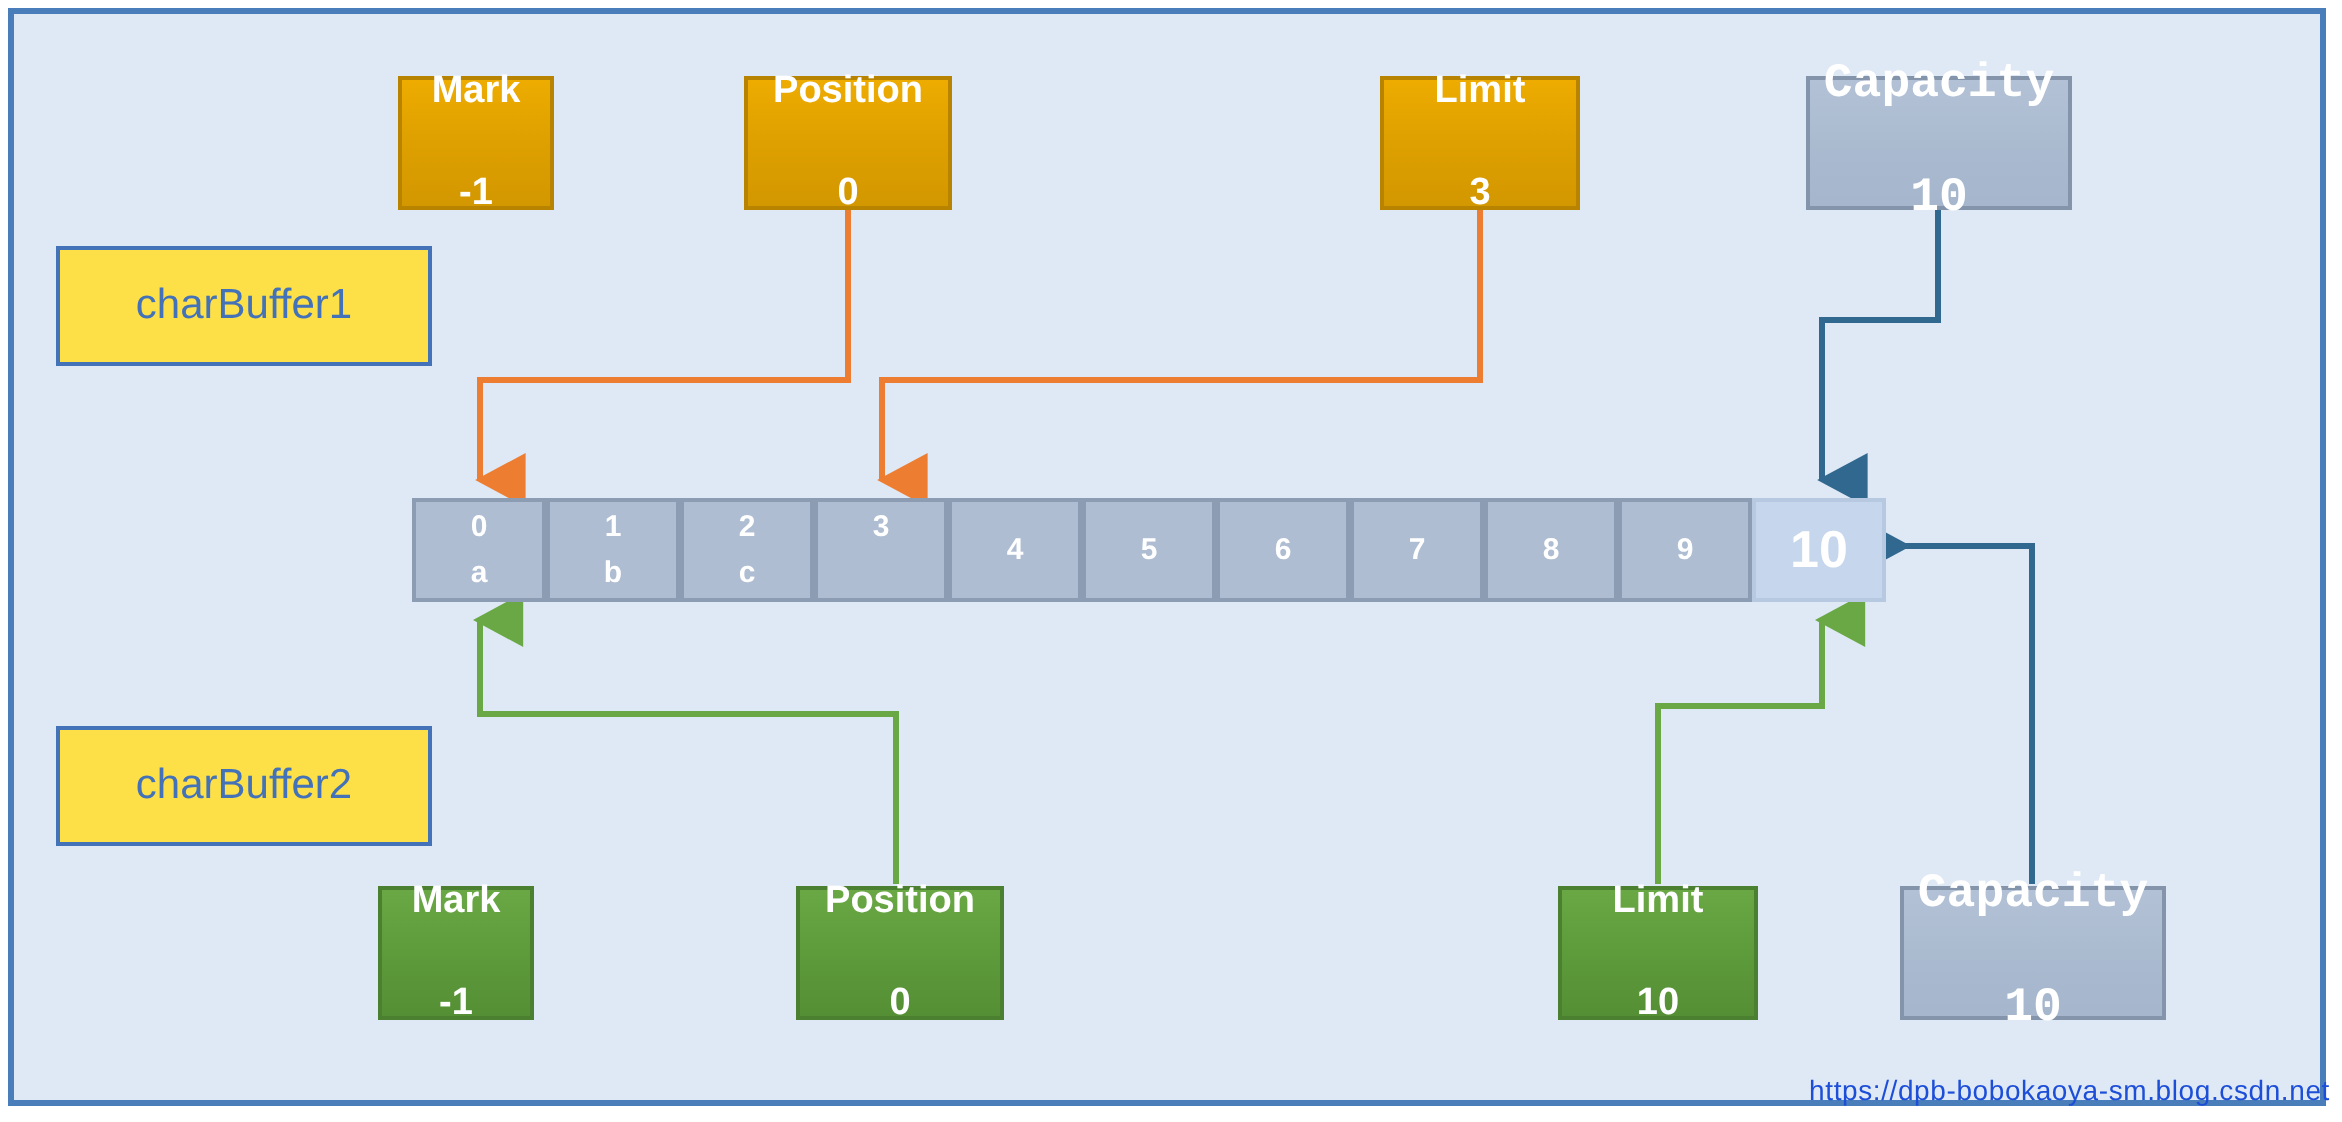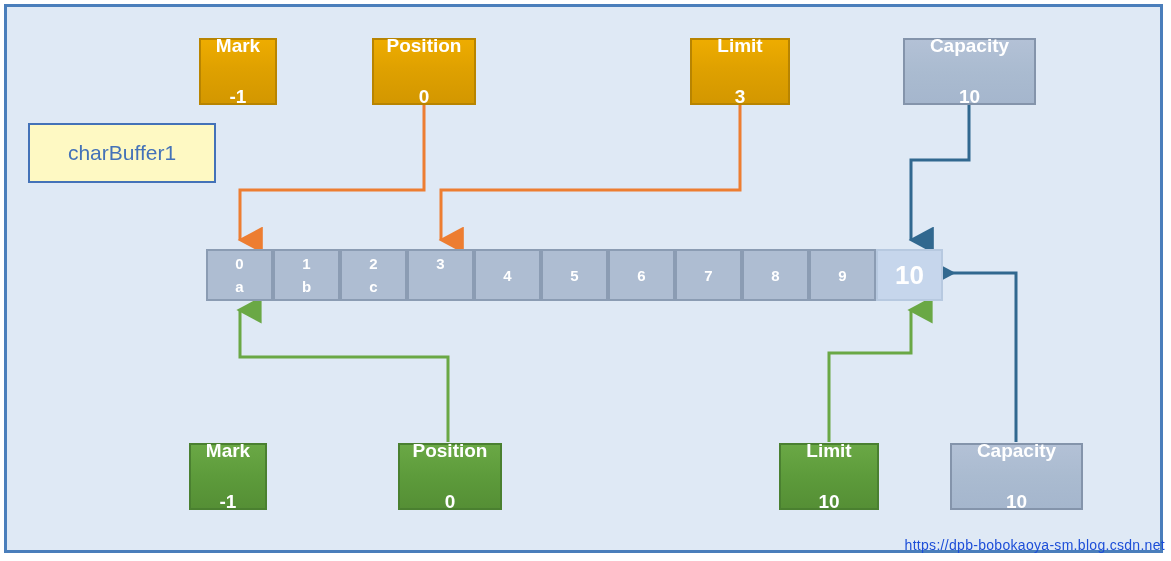--- a/index.html
+++ b/index.html
@@ -63,28 +63,29 @@
   
   .box-green {
     background: linear-gradient(180deg, #6aa845 0%, #5d9b3b 50%, #558f35 100%);
     border: 2px solid #4a8030;
     font-size: 19px;
   }
   
   .box-grey {
     background: linear-gradient(180deg, #b3c1d6 0%, #aabbd0 50%, #a5b6cd 100%);
     border: 2px solid #8494ab;
-    font-size: 19px;
+    font-size: 24px;
+    font-family: Liberation Mono, monospace;
   }
 
   
   .namebox {
     position: absolute;
     box-sizing: border-box;
-    background: #fef9c3;
+    background: #fde047;
     border: 2px solid #4472b8;
     display: flex;
     align-items: center;
     justify-content: center;
     color: #4472b8;
     font-size: 21px;
     font-weight: normal;
   }
 
   
@@ -179,20 +180,23 @@
     <path d="M448,442 L448,357 L240,357 L240,310" fill="none" stroke="#6aa845" stroke-width="3" marker-end="url(#arrow-green-up)"></path>
 
     <path d="M829,442 L829,353 L911,353 L911,310" fill="none" stroke="#6aa845" stroke-width="3" marker-end="url(#arrow-green-up)"></path>
 
     <path d="M1016,442 L1016,273 L952,273" fill="none" stroke="#31688f" stroke-width="3" marker-end="url(#arrow-blue-left)"></path>
   </svg>
 
   <div class="namebox" style="left:28px; top:123px; width:188px; height:60px;">
     <span>charBuffer1</span>
   </div>
+  <div class="namebox" style="left:28px; top:363px; width:188px; height:60px;">
+    <span>charBuffer2</span>
+  </div>
 
   <div class="abox box-orange" style="left:199px; top:38px; width:78px; height:67px;">
     <span class="lbl">Mark</span>
     <span class="val">-1</span>
   </div>
 
   <div class="abox box-orange" style="left:372px; top:38px; width:104px; height:67px;">
     <span class="lbl">Position</span>
     <span class="val">0</span>
   </div>

